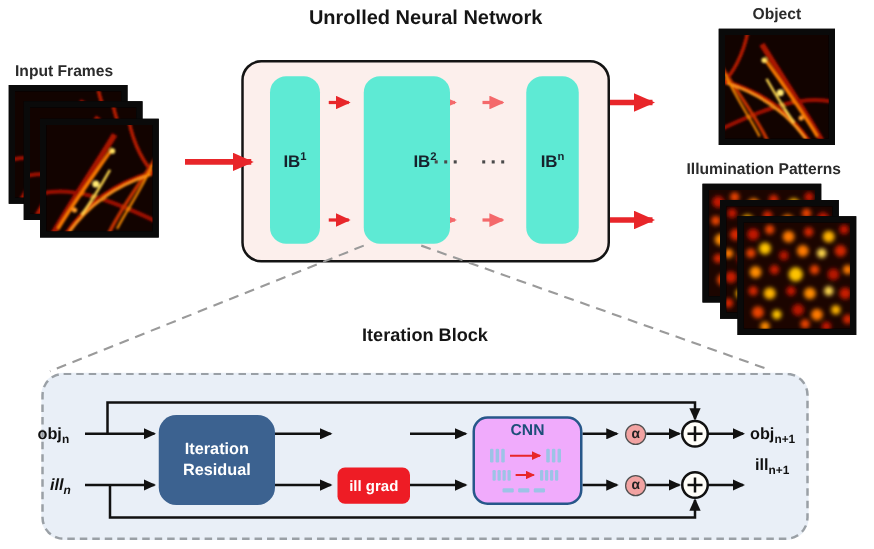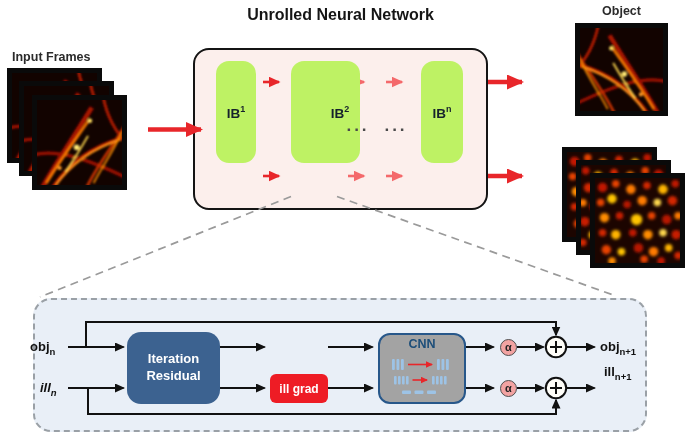--- a/index.html
+++ b/index.html
@@ -6,21 +6,21 @@
   .stage{position:relative;width:699px;height:439px;background:#ffffff;overflow:hidden;
          font-family:"Liberation Sans",sans-serif;color:#111;}
   .abs{position:absolute;}
   .ctr{display:flex;align-items:center;justify-content:center;}
 
   
   .fig-title{left:193px;top:6px;width:295px;text-align:center;
              font-size:16px;font-weight:bold;color:#151515;}
   .net-box{left:193px;top:48px;width:295px;height:162px;background:#fcefec;
            border:2.5px solid #141414;border-radius:16px;box-sizing:border-box;}
-  .ib{top:61px;width:40px;height:102px;background:#bef264;border-radius:13px;
+  .ib{top:61px;width:40px;height:134px;background:#5eead4;border-radius:13px;
       font-size:13.5px;font-weight:bold;color:#16222c;}
   .ib sup{font-size:9px;}
   .dots{top:120px;width:38px;text-align:center;font-size:17px;font-weight:bold;
         color:#4a4a4a;letter-spacing:2px;}
 
   
   .mini-label{font-size:12.5px;font-weight:bold;color:#2b2b2b;white-space:nowrap;}
 
   
   .frame{position:absolute;width:95px;height:95px;background:#000;
@@ -33,21 +33,21 @@
               border:2px dashed #9aa0a6;border-radius:18px;box-sizing:border-box;}
   .iter-title{left:33px;top:261px;width:614px;text-align:center;
               font-size:14.5px;font-weight:bold;color:#151515;}
   .io-label{font-size:13px;font-weight:bold;color:#111;height:16px;line-height:16px;}
   .io-label sub{font-size:9.5px;}
   .residual{left:127px;top:332px;width:93px;height:72px;background:#3c6290;
             border-radius:14px;color:#fff;font-size:13px;font-weight:bold;
             text-align:center;line-height:1.3;flex-direction:column;}
   .grad{left:270px;width:58px;height:29px;background:#ee1c25;border-radius:6px;
         color:#fff;font-size:12px;font-weight:bold;}
-  .cnn{left:378px;top:333px;width:88px;height:71px;background:#a3a3a3;
+  .cnn{left:378px;top:333px;width:88px;height:71px;background:#f0abfc;
        border:2.2px solid #27578a;border-radius:12px;box-sizing:border-box;}
   .cnn-label{left:0;top:2px;width:100%;text-align:center;font-size:12.5px;
              font-weight:bold;color:#1d4e79;}
   .alpha{width:17px;height:17px;border-radius:50%;background:#f2a3a2;
          border:1.4px solid #4f4f4f;box-sizing:border-box;font-size:11px;
          font-weight:bold;color:#222;line-height:1;}
   .overlay{left:0;top:0;width:699px;height:439px;pointer-events:none;}
   .z1{z-index:1}.z2{z-index:2}.z3{z-index:3}
 </style>
 </head>
@@ -229,38 +229,40 @@
       </div>
   </div>
 
   <div class="abs mini-label z3" style="left:575px;top:4px;width:93px;text-align:center;">Object</div>
   <div class="frame obj-frame z3" style="left:575px;top:23px;">
     <svg viewBox="0 0 90 90" preserveAspectRatio="none">
         <use href="#g-filament" transform="translate(90,0) scale(-1,1)"></use>
       </svg>
   </div>
 
+  <div class="abs mini-label z3" style="left:548px;top:128px;width:126px;text-align:center;">Illumination Patterns</div>
   <div class="abs z3" style="left:562px;top:147px;width:125px;height:123px;">
     <div class="frame" style="left:0;top:0;">
         <svg viewBox="0 0 90 90" preserveAspectRatio="none">
           <use href="#g-speckle"></use>
         </svg>
       </div>
     <div class="frame" style="left:14px;top:13px;">
         <svg viewBox="0 0 90 90" preserveAspectRatio="none">
           <use href="#g-speckle" transform="translate(90,0) scale(-1,1)"></use>
         </svg>
       </div>
     <div class="frame" style="left:28px;top:26px;">
         <svg viewBox="0 0 90 90" preserveAspectRatio="none">
           <use href="#g-speckle"></use>
         </svg>
       </div>
   </div>
 
+  <div class="abs iter-title z3">Iteration Block</div>
 
   <div class="abs io-label z3" style="left:30px;top:339px;">
     <span>obj</span><sub>n</sub>
   </div>
   <div class="abs io-label z3" style="left:40px;top:380px;font-style:italic;">
     <span>ill</span><sub>n</sub>
   </div>
 
   <div class="abs residual ctr z3">
     <div>Iteration</div>

